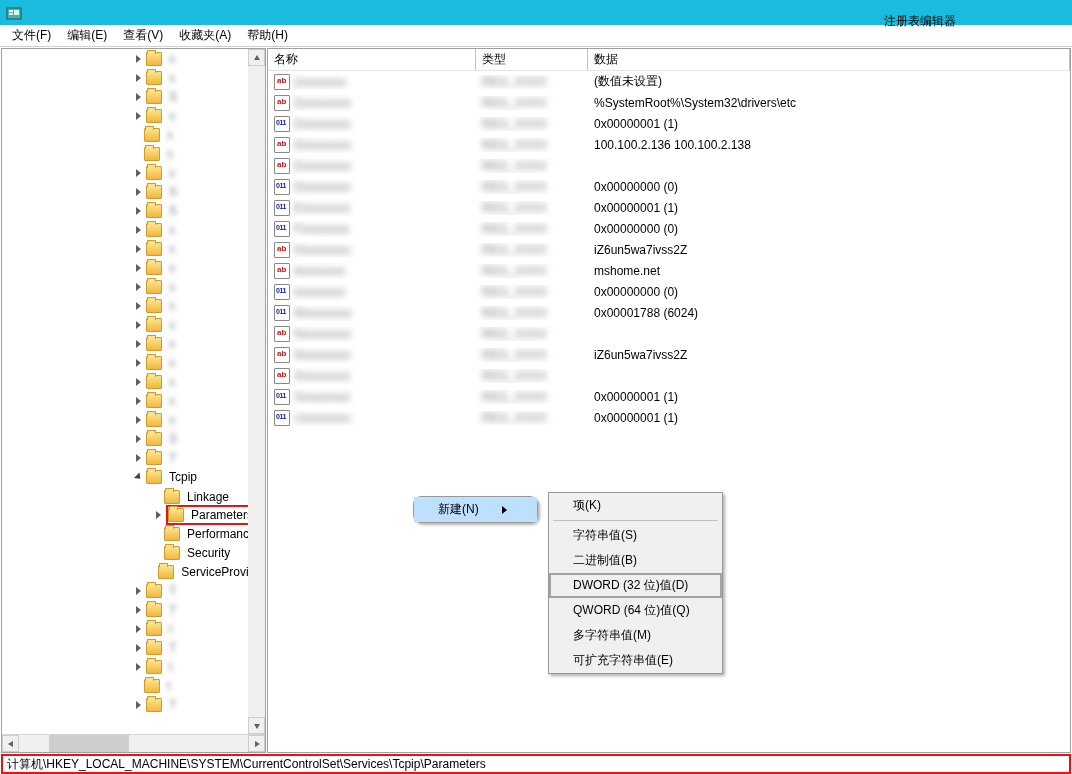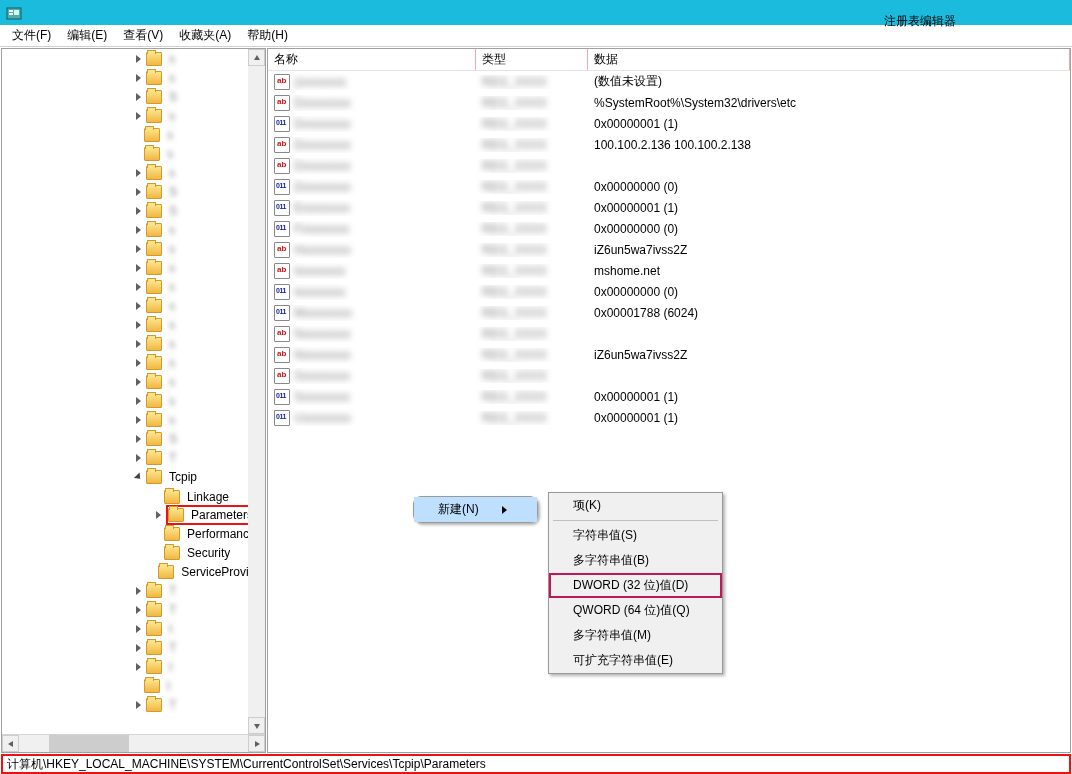--- a/index.html
+++ b/index.html
@@ -46,21 +46,21 @@
     .hscrollbar-track { flex:1; height:17px; position:relative;}
     .hscrollbar-thumb { position:absolute; height:17px; background:#cdcdcd; }
     .vscrollbar { position:absolute; top:0; right:0; bottom:18px; width:17px; background:#f0f0f0; display:flex; flex-direction:column;}
     .vscrollbar-btn { height:17px; width:17px; background:#f0f0f0; border:1px solid #cdcdcd; display:flex; align-items:center;justify-content:center;}
     .vscrollbar-track{flex:1;}
     .ctx-menu { position: absolute; background: #f0f0f0; border: 1px solid #999; box-shadow: 2px 2px 3px rgba(0,0,0,0.3); z-index: 10; }
     .ctx-item { padding: 4px 30px 4px 24px; display: flex; align-items: center; justify-content: space-between; min-width: 120px; cursor: default;}
     .ctx-item.hover { background: #bfdfff; }
     .ctx-arrow::after { content:""; display:inline-block; width:0;height:0; border-width:4px 0 4px 5px; border-style:solid; border-color:transparent transparent transparent #000; margin-left:20px;}
     .ctx-sep { height:1px; background:#c0c0c0; margin:2px 4px;}
-    .ctx-item.highlight-box { border:2px solid #be185d; padding:2px 28px 2px 22px;}
+    .ctx-item.highlight-box { border:2px solid #a3a3a3; padding:2px 28px 2px 22px;}
     .arrow-svg{width:8px;height:8px;}
     .reg-icon-svg{width:16px;height:16px;}
   </style>
 </head>
 <body>
 
 <div class="titlebar">
   <span class="titlebar-icon">
     <svg class="reg-icon-svg" viewBox="0 0 16 16">
         <rect x="1" y="3" width="14" height="11" fill="#5aa" stroke="#066"></rect>
@@ -513,21 +513,21 @@
     </div>
     <div class="ctx-menu" style="left:270px; top:443px; width:175px;margin-left:10px;">
       <div class="ctx-item">
           <span>项(K)</span>
         </div>
       <div class="ctx-sep"></div>
       <div class="ctx-item">
           <span>字符串值(S)</span>
         </div>
       <div class="ctx-item">
-          <span>多字符串值(B)</span>
+          <span>二进制值(B)</span>
         </div>
       <div class="ctx-item highlight-box">
           <span>DWORD (32 位)值(D)</span>
         </div>
       <div class="ctx-item">
           <span>QWORD (64 位)值(Q)</span>
         </div>
       <div class="ctx-item">
           <span>多字符串值(M)</span>
         </div>

